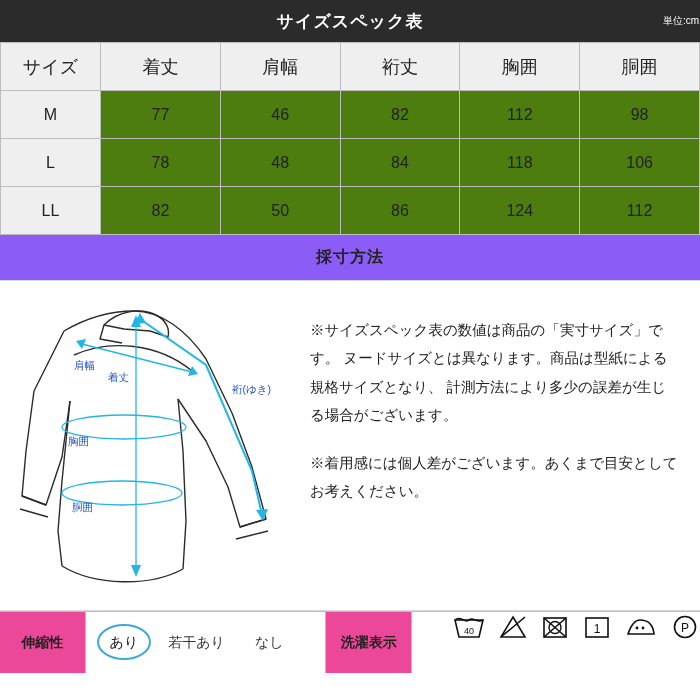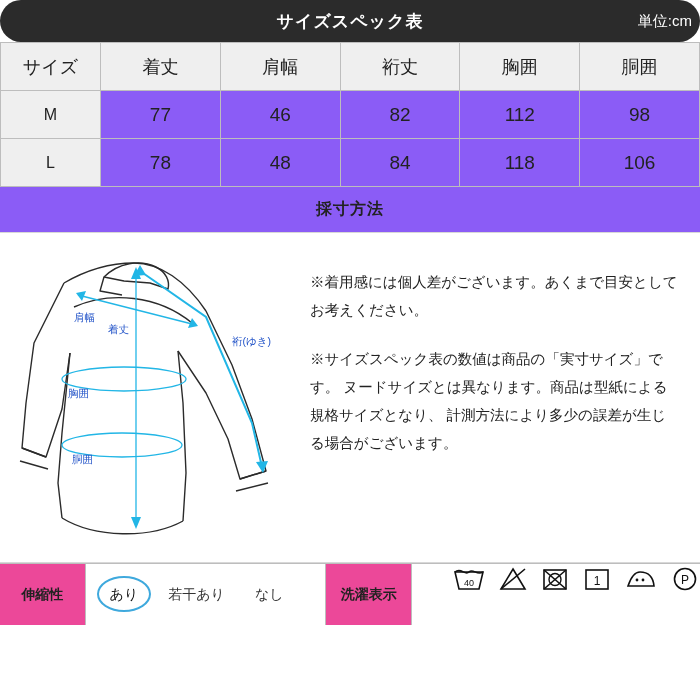--- a/index.html
+++ b/index.html
@@ -16,33 +16,32 @@
 
   
   .header {
     height: 42px;
     background: #2b2b2b;
     color: #ffffff;
     position: relative;
     display: flex;
     align-items: center;
     justify-content: center;
-    border-radius: 21px;
   }
   .header-title {
     font-size: 17px;
     font-weight: bold;
     letter-spacing: 1px;
   }
   .header-unit {
     position: absolute;
-    right: 8px;
+    right: 1px;
     top: 50%;
     transform: translateY(-50%);
-    font-size: 15px;
+    font-size: 10px;
   }
 
   
   table.size-table {
     width: 700px;
     border-collapse: collapse;
     table-layout: fixed;
   }
   table.size-table th, table.size-table td {
     border: 1px solid #bdbdbd;
@@ -50,22 +49,22 @@
     height: 48px;
     font-weight: normal;
   }
   table.size-table thead th {
     background: #efefef;
     font-size: 18px;
     color: #222;
     font-weight: normal;
   }
   table.size-table tbody td {
-    font-size: 19px;
-    background: #8b5cf6;
+    font-size: 16px;
+    background: #4d7c0f;
   }
   table.size-table tbody td.size-label {
     background: #efefef;
     font-size: 16px;
   }
   .col-size { width: 100px; }
 
   
   .section-bar {
     height: 46px;
@@ -195,20 +194,28 @@
         <td>98</td>
       </tr>
       <tr>
         <td class="size-label">L</td>
         <td>78</td>
         <td>48</td>
         <td>84</td>
         <td>118</td>
         <td>106</td>
       </tr>
+      <tr>
+        <td class="size-label">LL</td>
+        <td>82</td>
+        <td>50</td>
+        <td>86</td>
+        <td>124</td>
+        <td>112</td>
+      </tr>
     </tbody>
   </table>
 
   <div class="section-bar">
     <div class="section-bar-title">採寸方法</div>
   </div>
 
   <div class="measure-area">
 
     <div class="diagram-col">
@@ -266,22 +273,22 @@
           <text x="74" y="88">肩幅</text>
           <text x="108" y="100">着丈</text>
           <text x="232" y="112">裄(ゆき)</text>
           <text x="68" y="164">胸囲</text>
           <text x="72" y="230">胴囲</text>
         </g>
       </svg>
     </div>
 
     <div class="notes-col">
+      <p class="note-p">※サイズスペック表の数値は商品の「実寸サイズ」です。 ヌードサイズとは異なります。商品は型紙による規格サイズとなり、 計測方法により多少の誤差が生じる場合がございます。</p>
       <p class="note-p">※着用感には個人差がございます。あくまで目安としてお考えください。</p>
-      <p class="note-p">※サイズスペック表の数値は商品の「実寸サイズ」です。 ヌードサイズとは異なります。商品は型紙による規格サイズとなり、 計測方法により多少の誤差が生じる場合がございます。</p>
     </div>
   </div>
 
   <div class="bottom-bar">
     <div class="bb-label">伸縮性</div>
     <div class="stretch-opts">
       <span class="stretch-opt selected">あり</span>
       <span class="stretch-opt">若干あり</span>
       <span class="stretch-opt">なし</span>
     </div>

